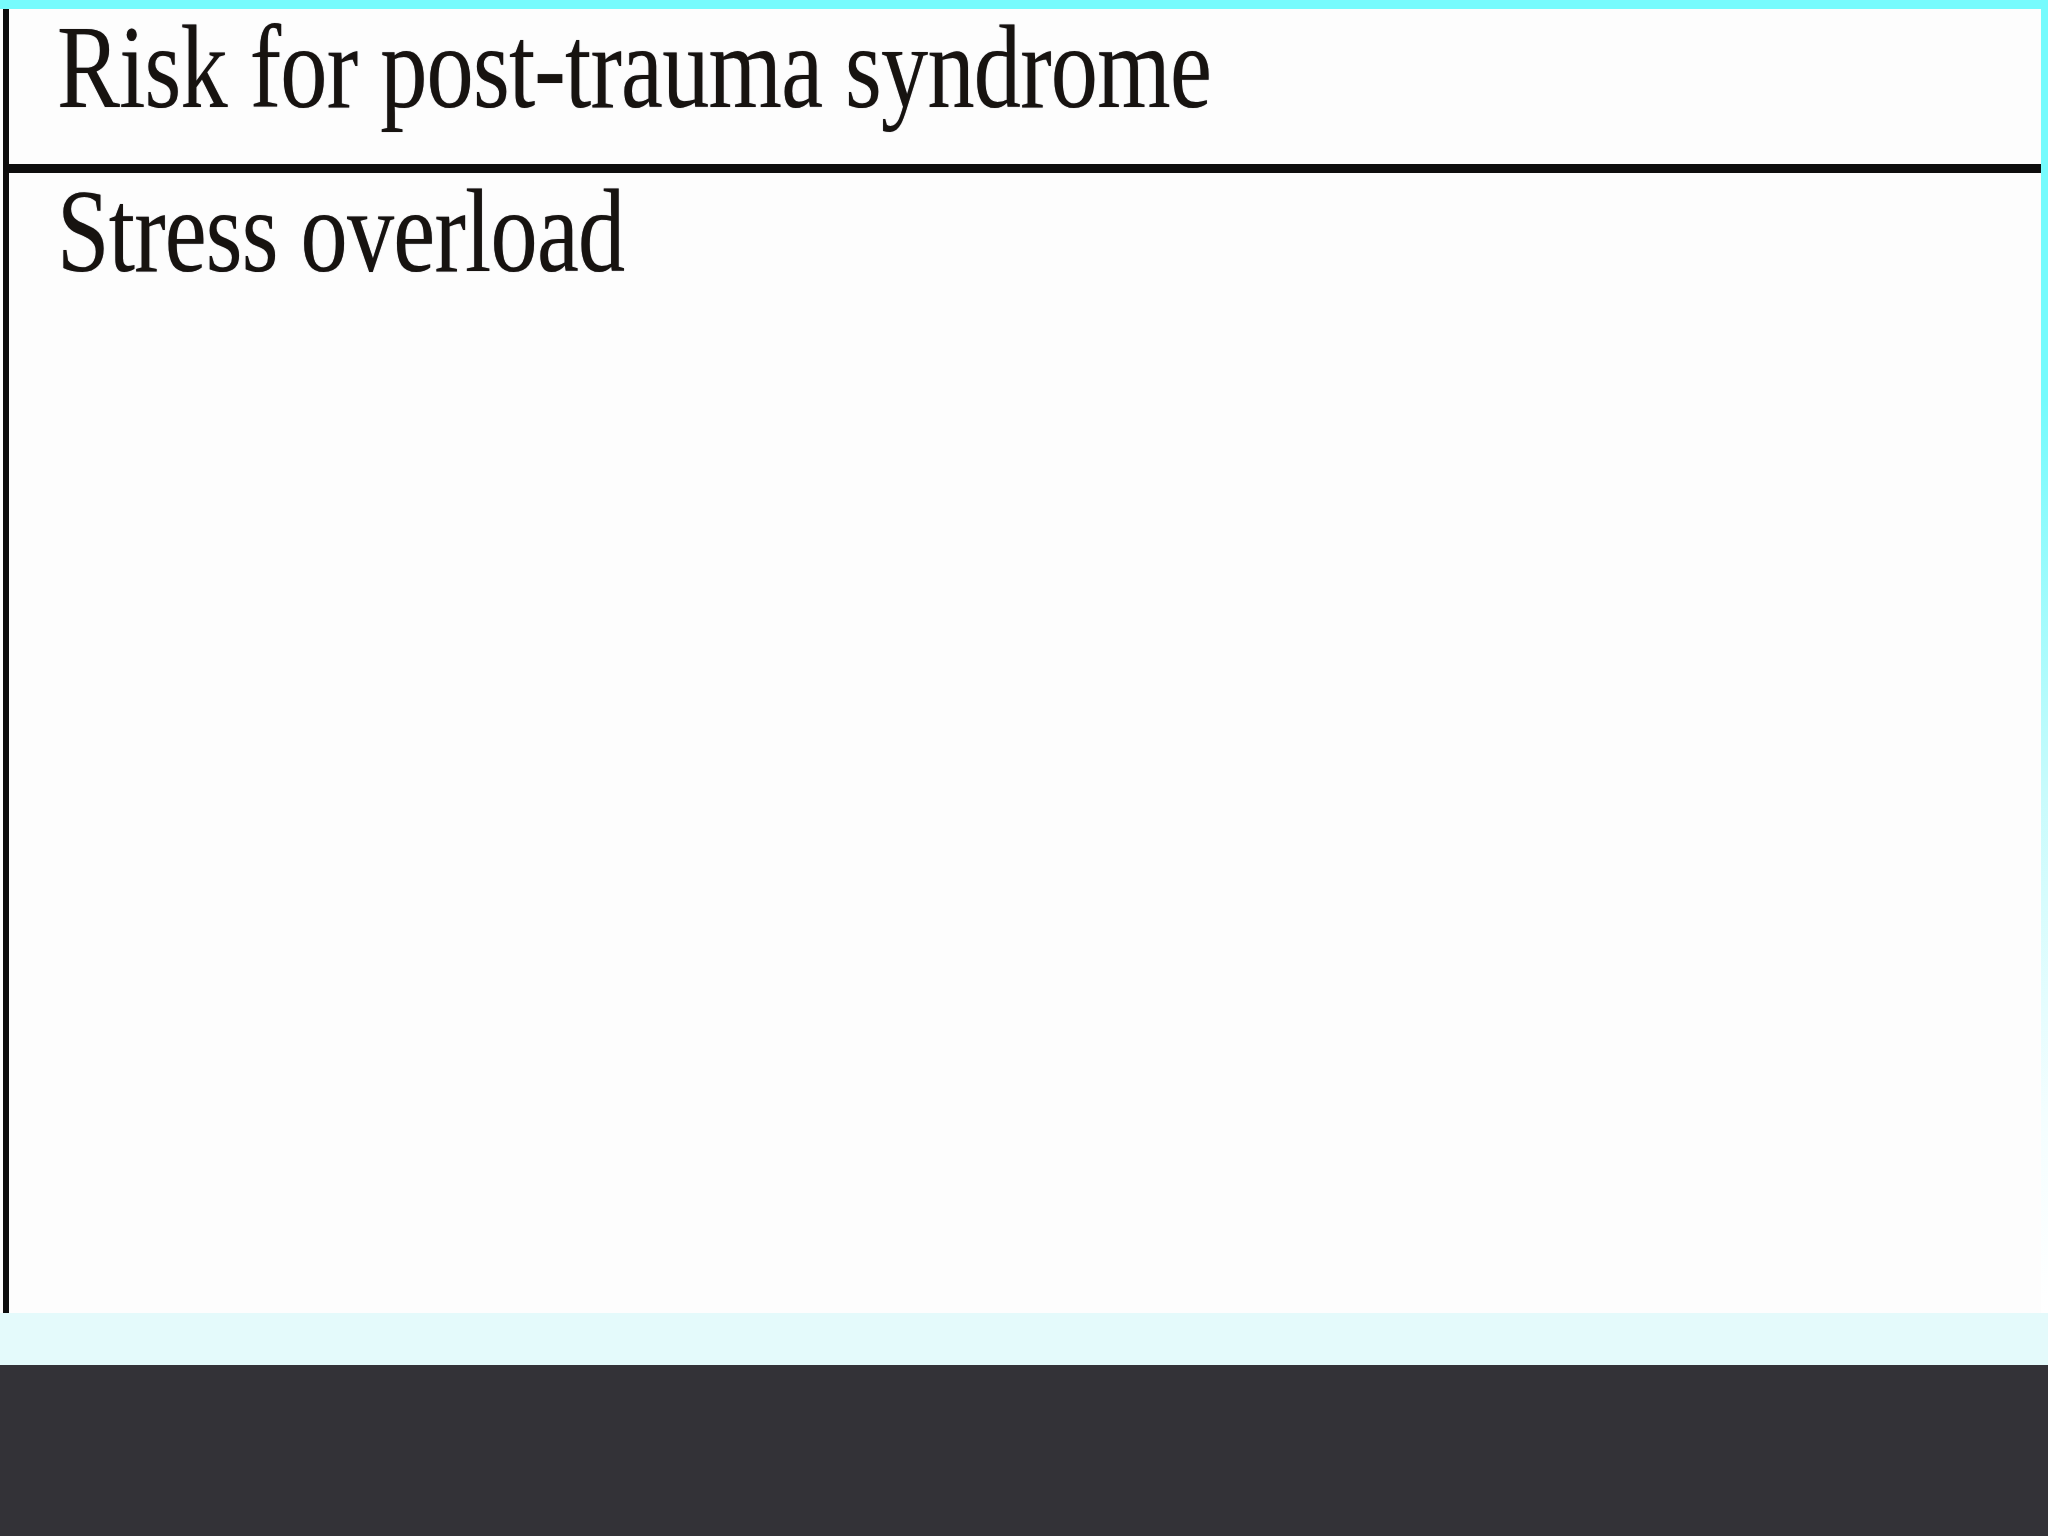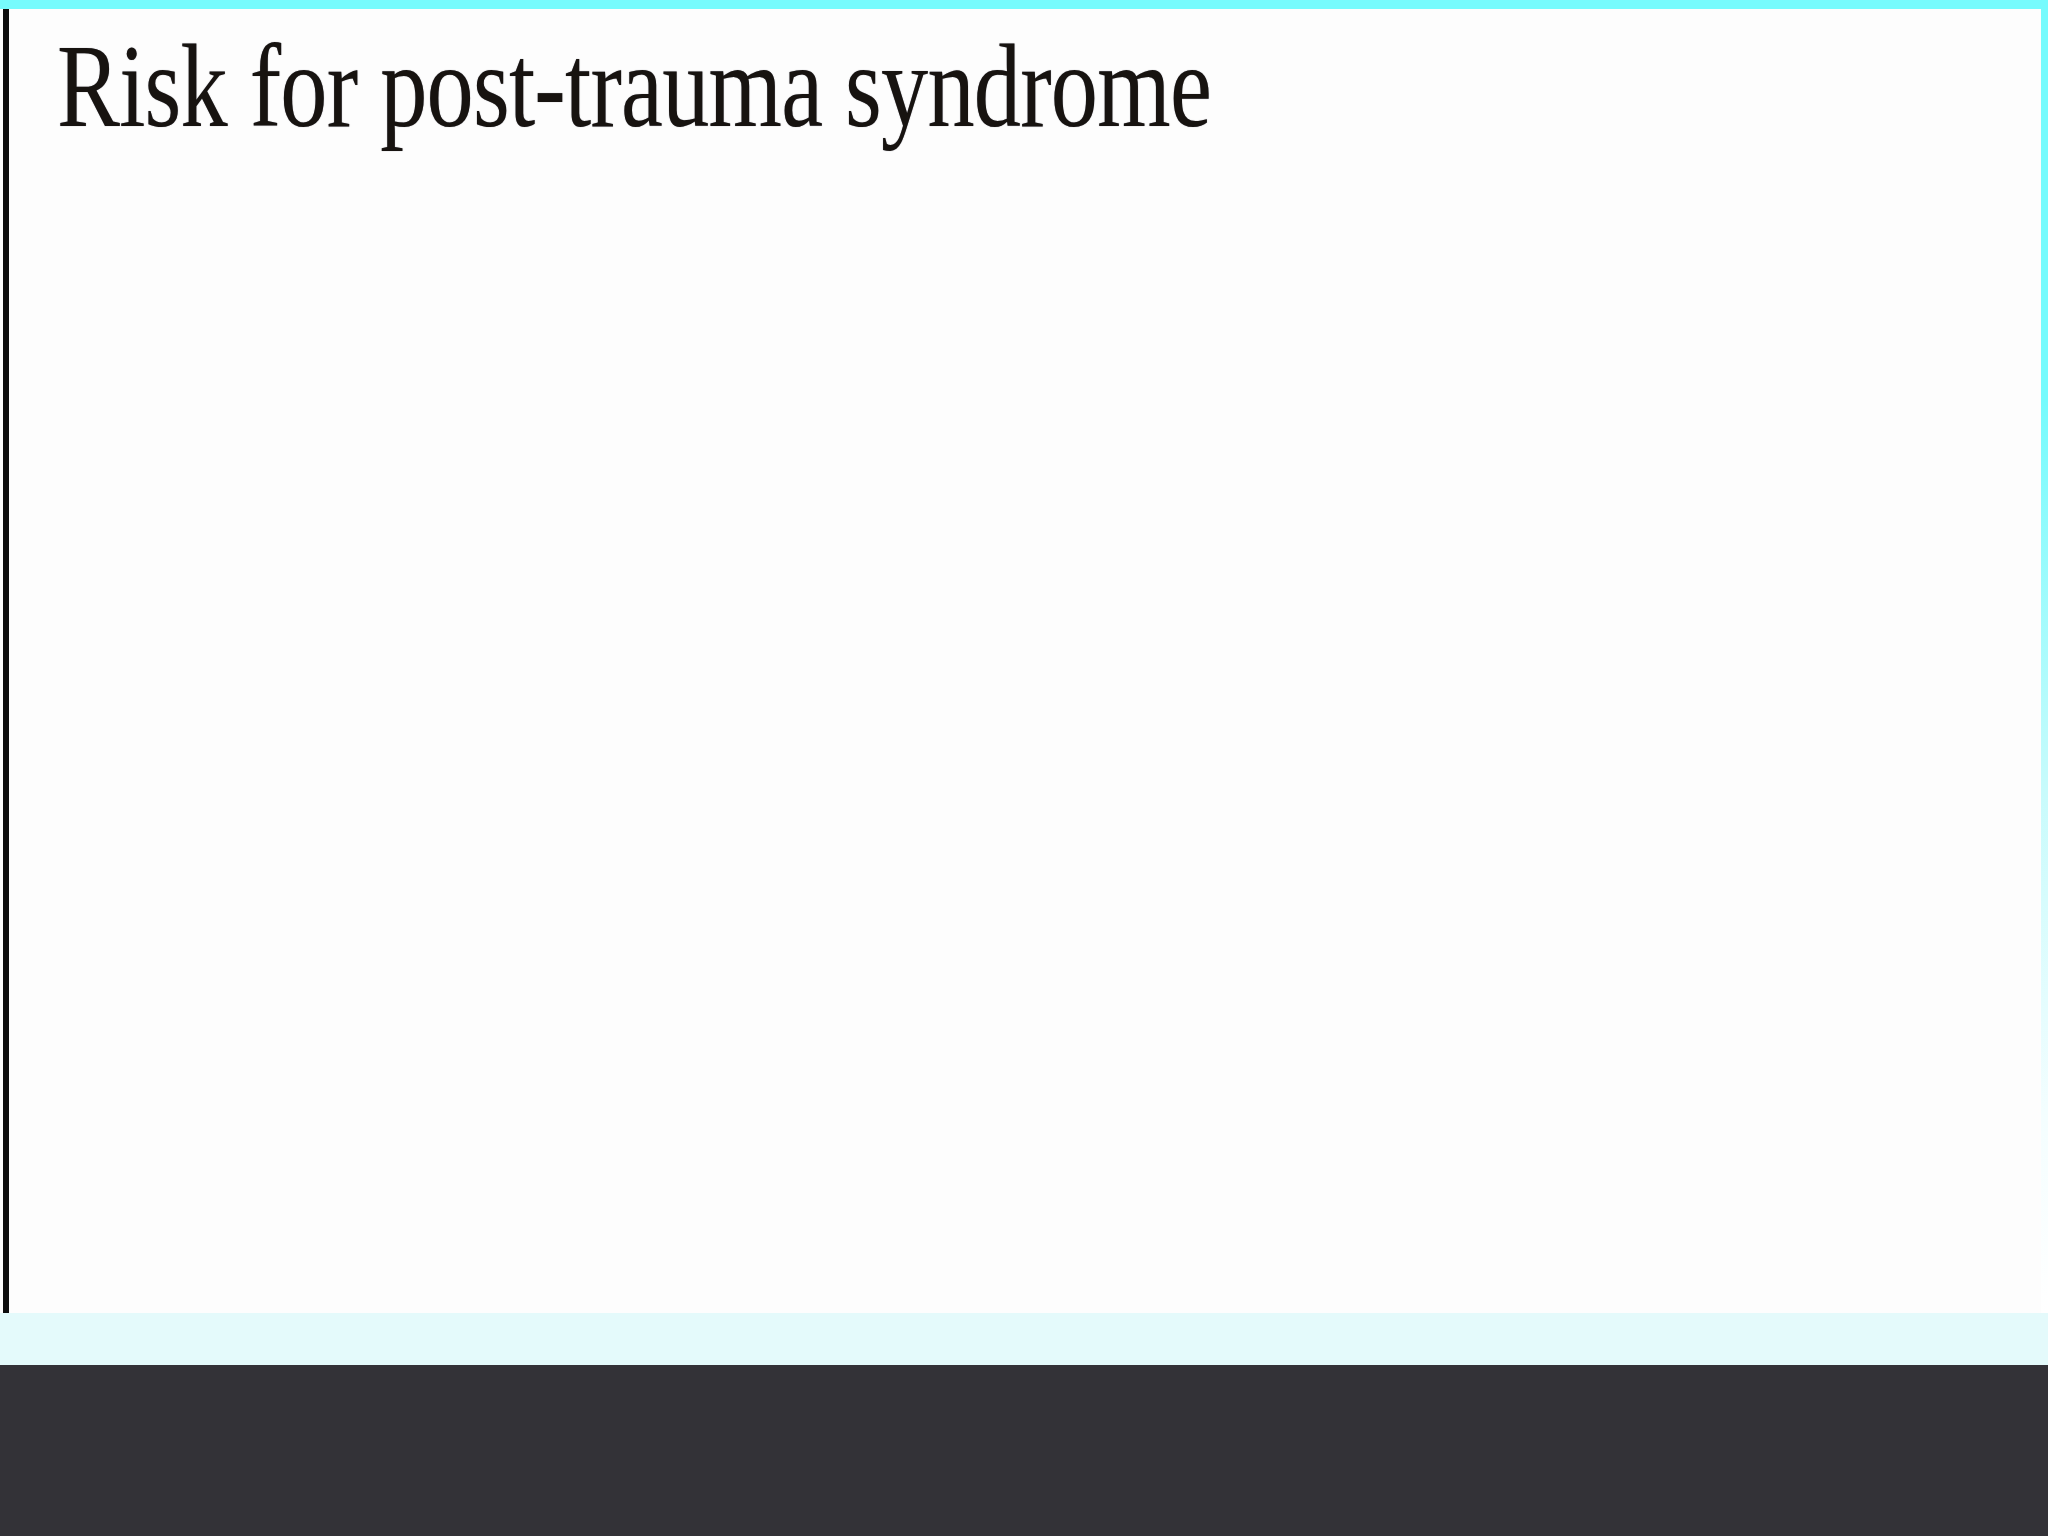--- a/index.html
+++ b/index.html
@@ -45,21 +45,21 @@
     left:3px;
     right:7px;
     height:1304px;
     border-left:6px solid var(--line-black);
     background:var(--paper);
   }
   .row{
     height:164px; 
     border-bottom:9px solid var(--line-black);
     display:flex;
-    align-items:center;
+    align-items:flex-start;
     padding-left:48px;
     overflow:visible;
     background:var(--paper);
   }
   .row:last-child{
     height:156px;
     border-bottom:none;
   }
   .row .label{
     font-size:118px;
@@ -90,20 +90,23 @@
 <body>
 
 <div class="screen">
 
   <div class="top-band"></div>
 
   <div class="diagnosis-table" id="rows-container">
       <div class="row">
     <span class="label">Risk for post-trauma syndrome</span>
   </div>
+      <div class="row">
+    <span class="label">Stress overload</span>
+  </div>
     </div>
 
   <div class="right-band"></div>
 
   <div class="pale-band"></div>
 
   <div class="dark-bar"></div>
 
 </div>
 

